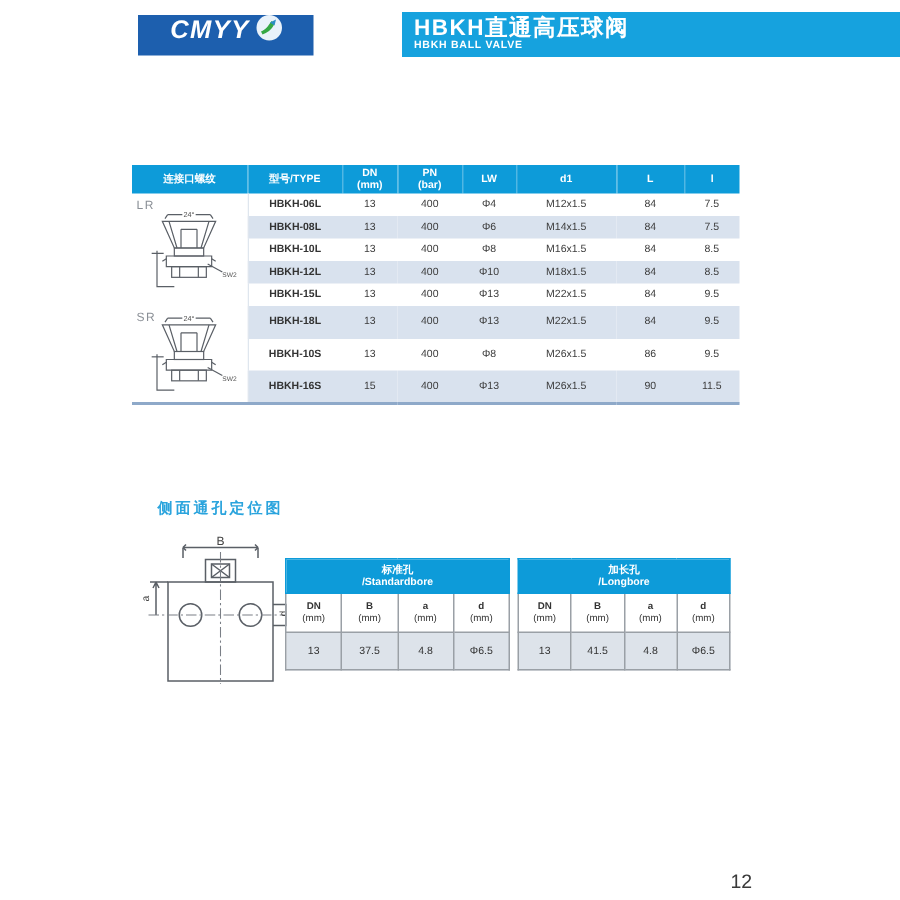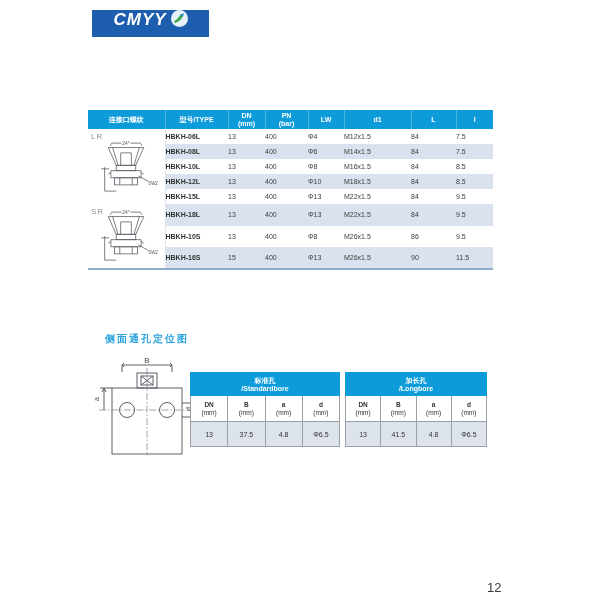--- a/index.html
+++ b/index.html
@@ -18,21 +18,21 @@
   .banner-title { font-size:15px; font-weight:bold; line-height:17px; letter-spacing:1px; }
   .banner-sub { font-size:7px; font-weight:bold; letter-spacing:0.5px; }
 
   
   .main-table-wrap { position:absolute; left:88px; top:110px; width:405px; }
   table.main { width:405px; border-collapse:collapse; table-layout:fixed;
     border-bottom:2px solid #8ea9c9; }
   table.main th { background:#0d9bd9; color:#fff; font-size:7px; font-weight:bold;
     height:19px; text-align:center; vertical-align:middle; border-right:1px solid rgba(255,255,255,0.28); line-height:8px; }
   table.main th:last-child { border-right:none; }
-  table.main td { font-size:7px; color:#3c3c3c; height:15px; vertical-align:middle; }
+  table.main td { font-size:7px; color:#3c3c3c; height:15px; text-align:center; vertical-align:middle; }
   table.main tr.alt td { background:#d9e2ee; }
   table.main td.type-col { font-weight:bold; color:#333; }
   td.diagram-cell { background:#fff !important; border-right:1px solid #dfe6ee; position:relative; vertical-align:top; text-align:left; }
   .diag-label { position:absolute; left:3px; top:3px; font-size:8px; color:#8a8f96; letter-spacing:1px; }
   .fitting { display:block; margin:2px auto 0 auto; }
 
   
   .section2-title { position:absolute; left:105px; top:332px; font-size:10px; font-weight:bold;
     color:#2ba4dd; letter-spacing:2px; }
   .front-diagram { position:absolute; left:94px; top:356px; }
@@ -60,20 +60,24 @@
   <div class="logo-box">
     <span class="logo-text">CMYY</span>
     <span class="logo-bird">
       <svg width="15" height="15" viewBox="0 0 15 15">
         <path d="M2,10 C5,9 7,6 9,3 L11,5 C9,9 6,11 3,12 Z" fill="#35a845"></path>
         <path d="M8,4 L12,2 L11,6 Z" fill="#2c8dc4"></path>
       </svg>
     </span>
   </div>
 
+  <div class="banner">
+    <div class="banner-title">HBKH直通高压球阀</div>
+    <div class="banner-sub">HBKH BALL VALVE</div>
+  </div>
 
   <div class="main-table-wrap">
     <table class="main" id="main-table">
       <colgroup>
         <col style="width:77px">
           <col style="width:63px">
           <col style="width:37px">
           <col style="width:43px">
         <col style="width:36px">
           <col style="width:67px">

